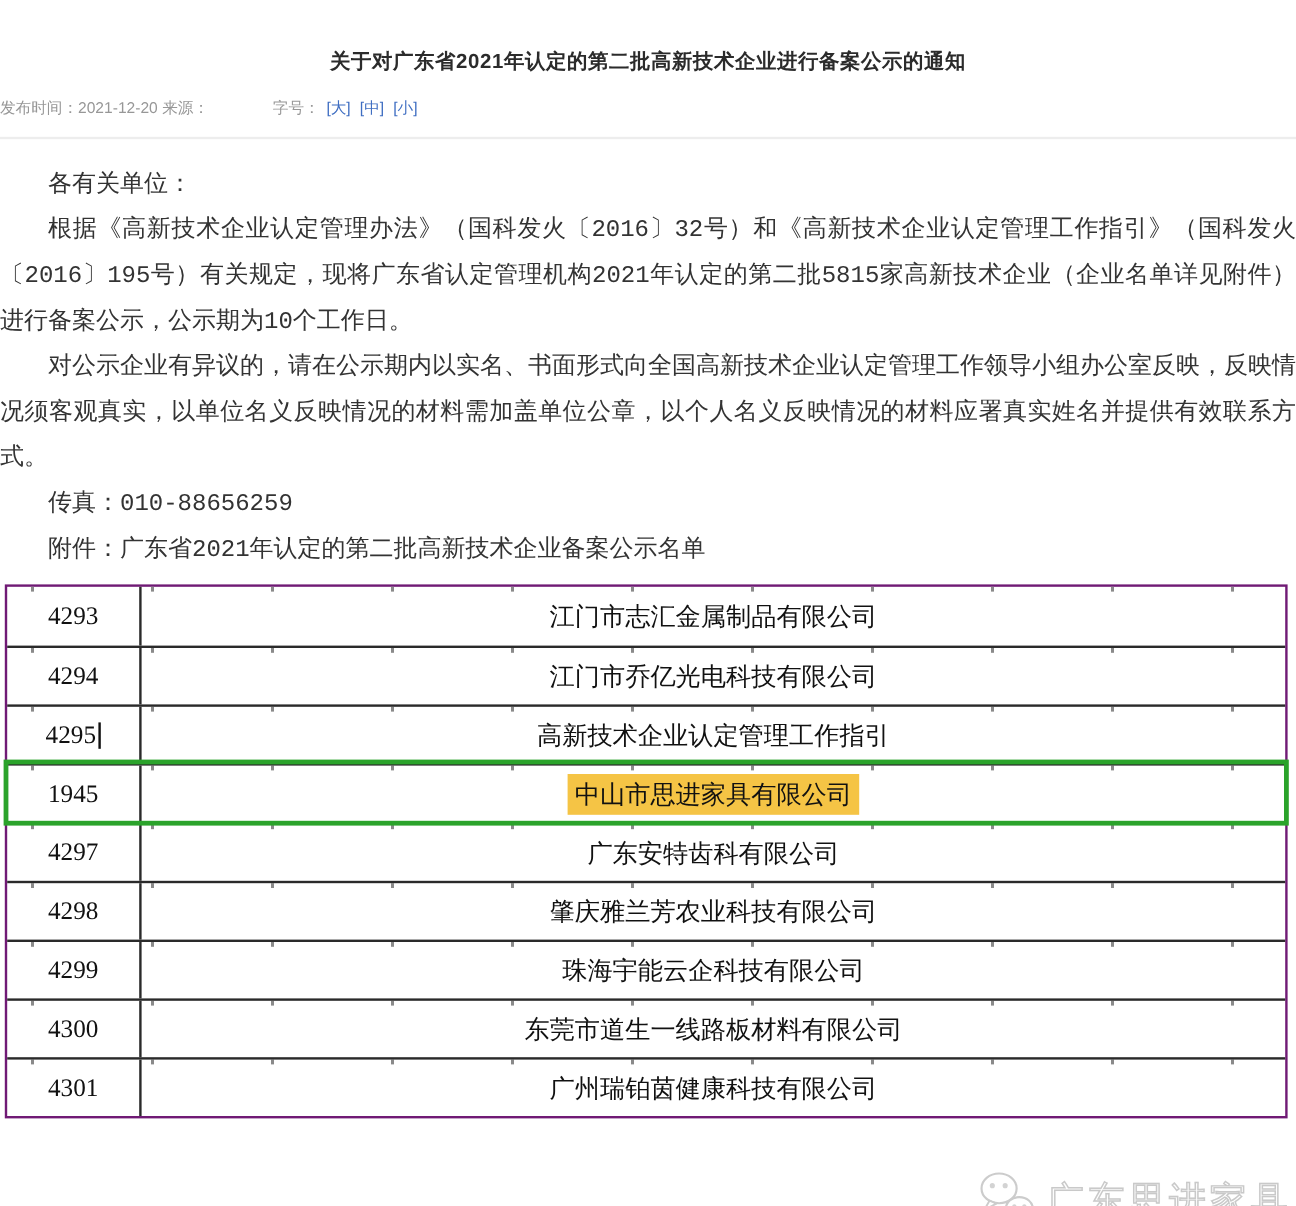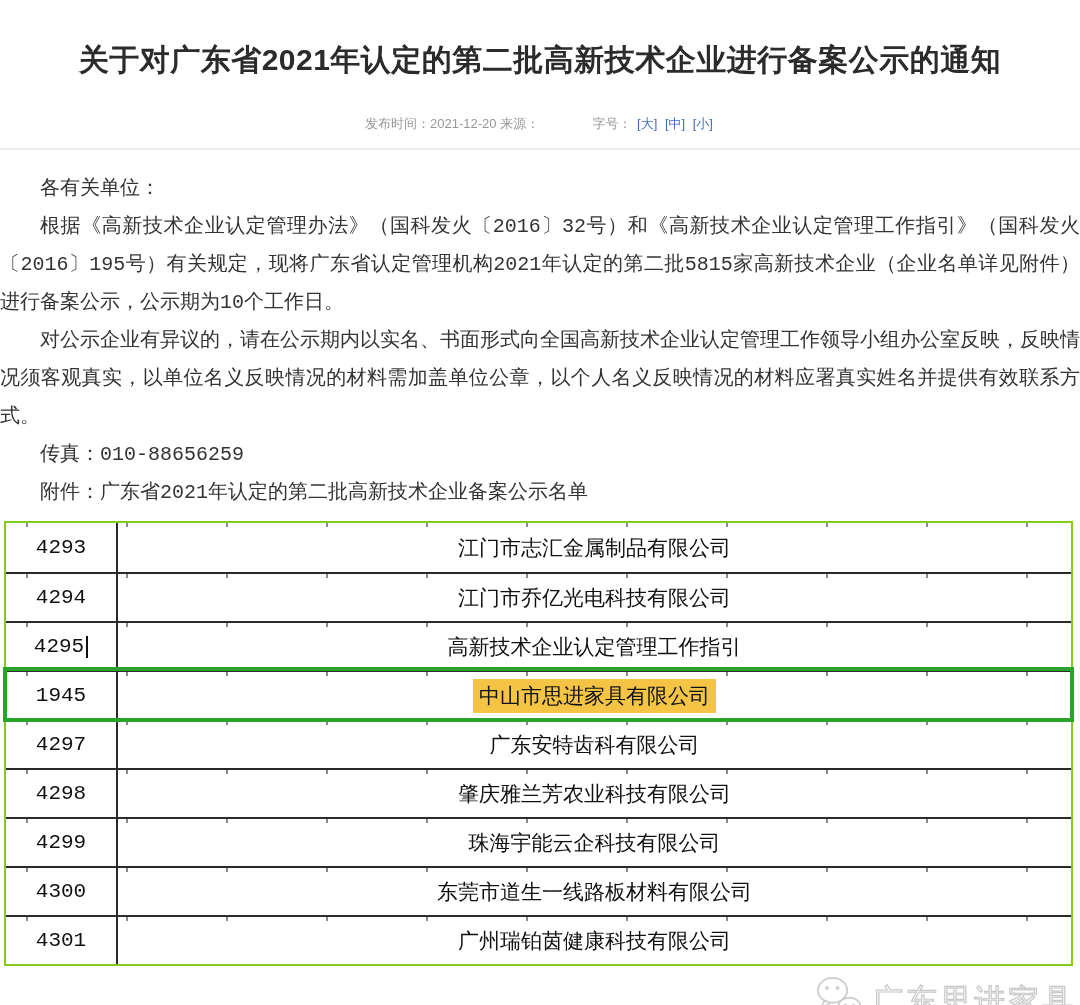--- a/index.html
+++ b/index.html
@@ -12,28 +12,28 @@
     position: relative;
     overflow: hidden;
   }
   .page { width: 1080px; height: 1005px; position: relative; }
 
   
   .doc-title {
     margin: 40px 0 0 0;
     text-align: center;
     font-family: "Liberation Sans", "DejaVu Sans", sans-serif;
-    font-size: 30px;
+    font-size: 17px;
     font-weight: 700;
     color: #2b2b2b;
     letter-spacing: 0.5px;
   }
   .meta-line {
-    margin-top: 34px;
-    text-align: center;
+    margin-top: 18px;
+    text-align: left;
     font-family: "Liberation Sans", "DejaVu Sans", sans-serif;
     font-size: 13px;
     color: #979797;
     white-space: nowrap;
   }
   .meta-line .gap { display: inline-block; width: 46px; }
   .size-link {
     color: #3f6ec2;
     margin: 0 2px;
     cursor: pointer;
@@ -53,22 +53,21 @@
     line-height: 38px;
     text-indent: 2em;
     color: #333;
     text-align: justify;
   }
   .plain-line { text-indent: 2em; font-size: 20px; line-height: 38px; margin: 0; }
 
   
   .list-table {
     margin: 9px 7px 0 4px;
-    border: 2px solid #84cc16;
-    font-family: Liberation Mono, monospace;
+    border: 2px solid #701a75;
   }
   .t-row {
     display: flex;
     height: 49px;
     border-top: 2px solid #2a2a2a;
     background: repeating-linear-gradient(90deg,
         transparent 0 20px, #8a8a8a 20px 22px, transparent 22px 100px)
         left top / 100% 4px no-repeat;
   }
   .t-row:first-child { border-top: none; }

